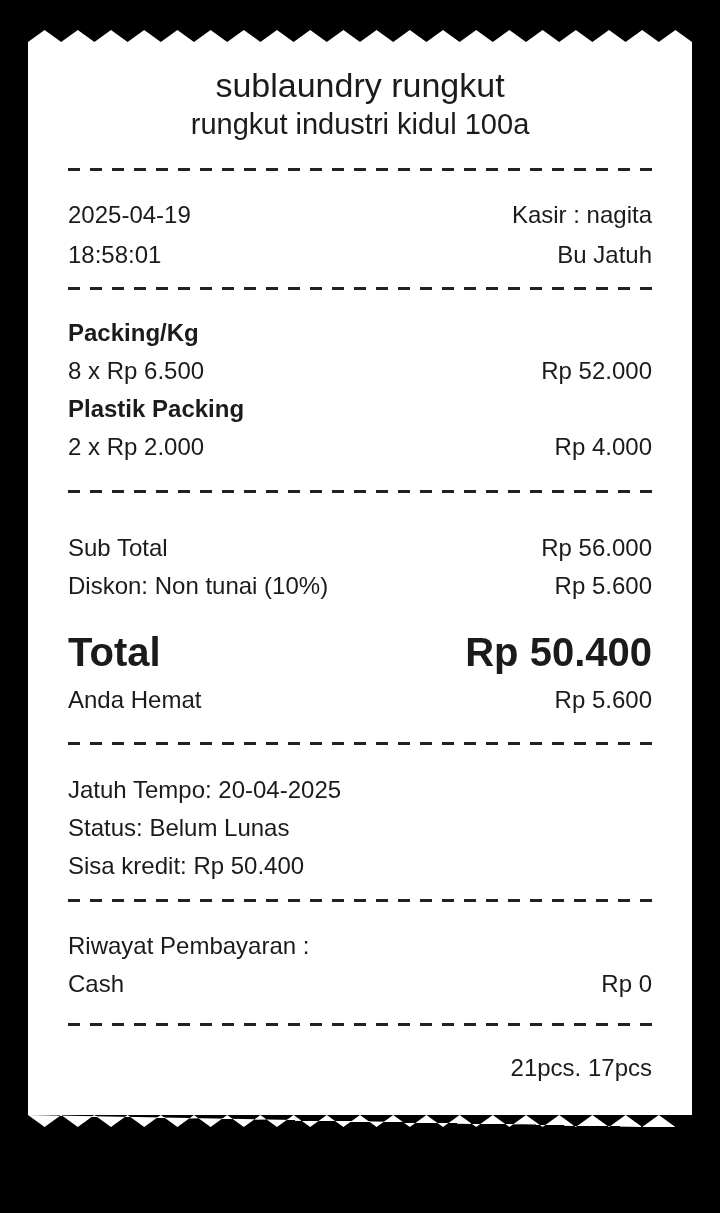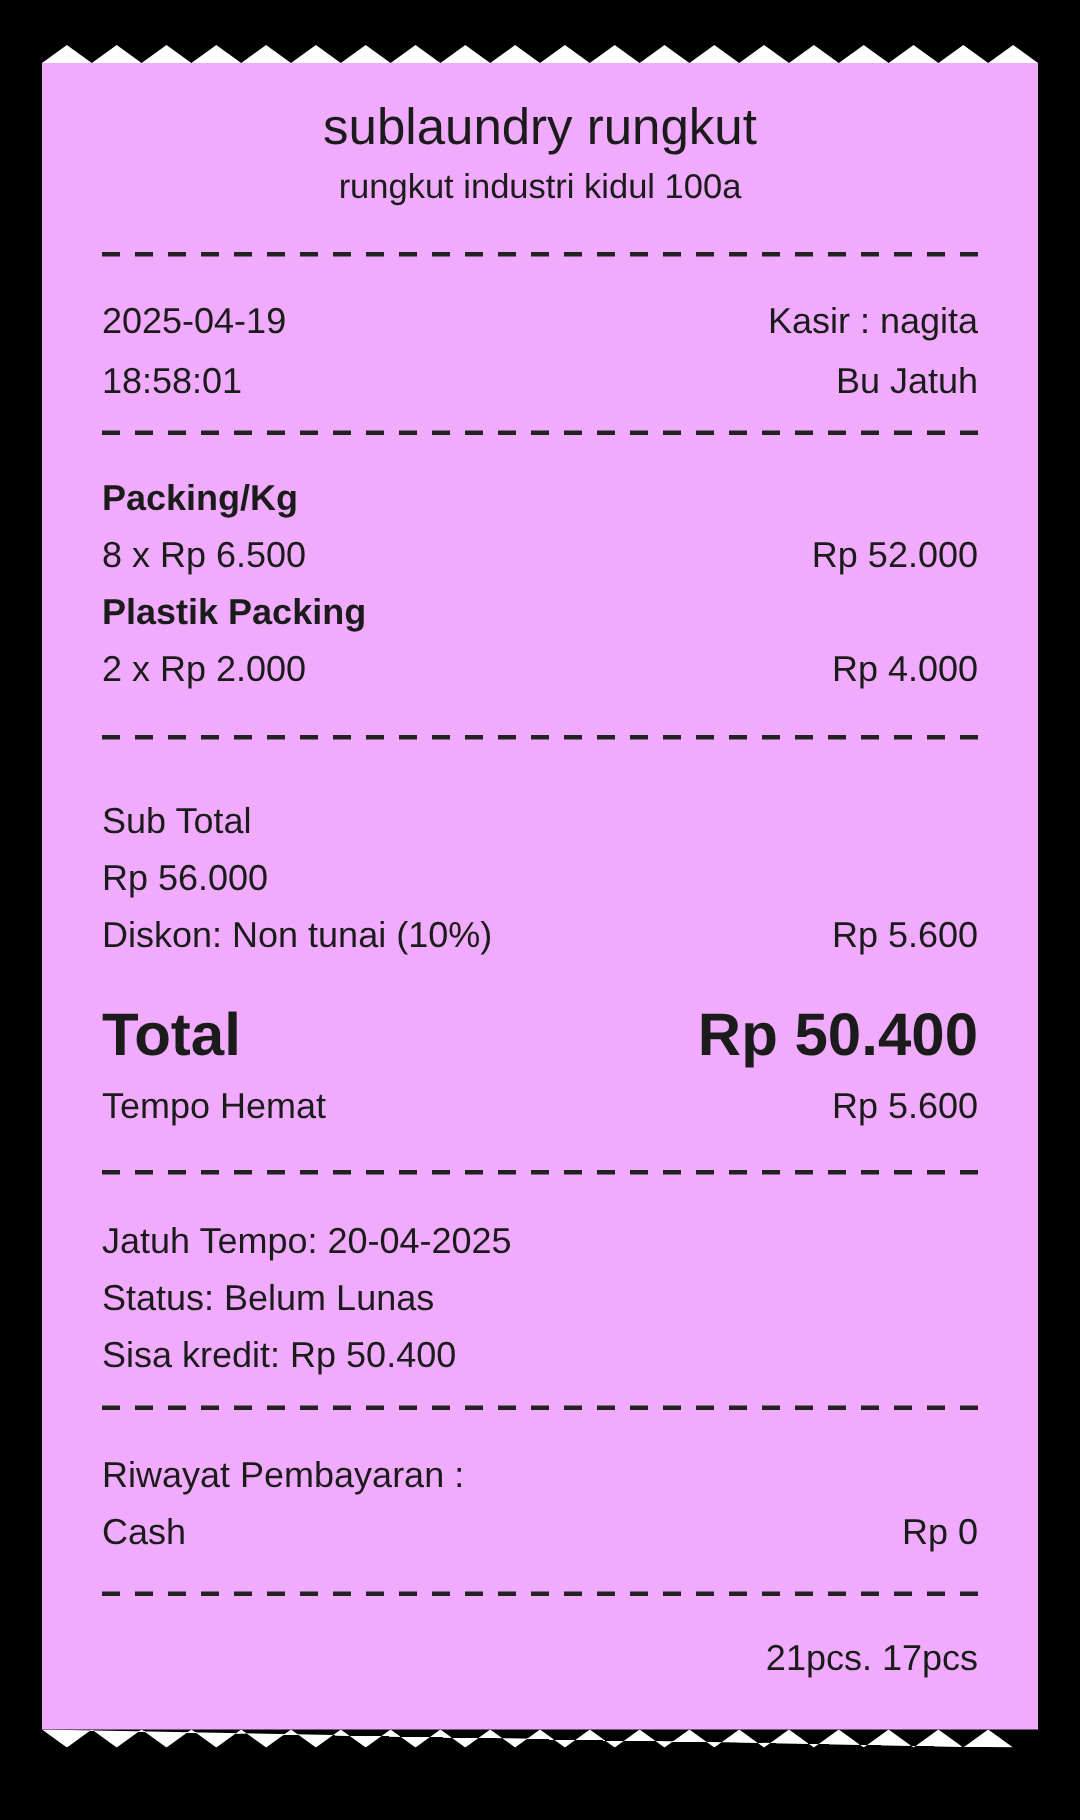--- a/index.html
+++ b/index.html
@@ -20,35 +20,35 @@
     left: 28px;
     top: 30px;
     width: 664px;
   }
   .zz {
     display: block;
     width: 100%;
     height: 12px;
   }
   .paper {
-    background: #f0abfc;
+    background: #ffffff;
     padding: 0 40px 28px 40px;
     display: flex;
     flex-direction: column;
     font-size: 24px;
     line-height: 38px;
   }
   .store-name {
     margin-top: 22px;
     font-size: 34px;
     line-height: 42px;
     text-align: center;
   }
   .store-address {
-    font-size: 23px;
+    font-size: 29px;
     line-height: 36px;
     text-align: center;
   }
   .sep {
     height: 3px;
     background: repeating-linear-gradient(90deg, #222222 0 12px, transparent 12px 22px);
   }
   .row {
     display: flex;
     justify-content: space-between;
@@ -66,21 +66,21 @@
   }
   .lh40 { line-height: 40px; gap: 20px; }
   .mt8  { margin-top: 8px; }
   .mt12 { margin-top: 12px; }
   .mt14 { margin-top: 14px; }
   .mt20 { margin-top: 20px; }
   .mt23 { margin-top: 23px; text-align: right; }
   .mt24 { margin-top: 24px; }
   .mt25 { margin-top: 25px; }
   .mt26 { margin-top: 26px; }
-  .mt36 { margin-top: 36px; flex-direction: column; }
+  .mt36 { margin-top: 36px; }
 </style>
 </head>
 <body>
 
 <div class="receipt">
 
   <svg class="zz" viewBox="0 0 660 12" preserveAspectRatio="none" aria-hidden="true">
     <path fill="#ffffff" d="M0 12 l16.5 -12 16.5 12 16.5 -12 16.5 12 16.5 -12 16.5 12 16.5 -12 16.5 12 16.5 -12 16.5 12 16.5 -12 16.5 12 16.5 -12 16.5 12 16.5 -12 16.5 12 16.5 -12 16.5 12 16.5 -12 16.5 12 16.5 -12 16.5 12 16.5 -12 16.5 12 16.5 -12 16.5 12 16.5 -12 16.5 12 16.5 -12 16.5 12 16.5 -12 16.5 12 16.5 -12 16.5 12 16.5 -12 16.5 12 16.5 -12 16.5 12 16.5 -12 16.5 12 Z"></path>
   </svg>
 
@@ -122,21 +122,21 @@
     <div class="row">
       <span>Diskon: Non tunai (10%)</span>
       <span class="right">Rp 5.600</span>
     </div>
 
     <div class="row total-row mt26">
       <span>Total</span>
       <span class="right">Rp 50.400</span>
     </div>
     <div class="row mt8">
-      <span>Tempo Hemat</span>
+      <span>Anda Hemat</span>
       <span class="right">Rp 5.600</span>
     </div>
 
     <div class="sep mt23"></div>
 
     <div class="row mt26">
       <span class="right">Jatuh Tempo: 20-04-2025</span>
     </div>
     <div>Status: Belum Lunas</div>
     <div>Sisa kredit: Rp 50.400</div>

